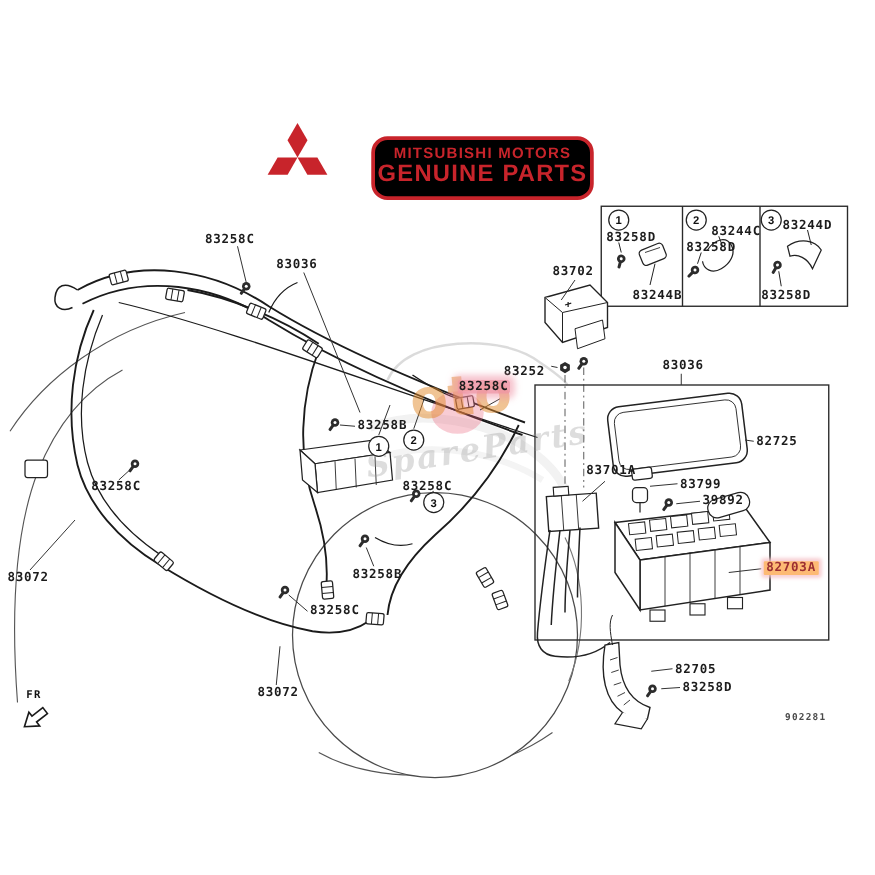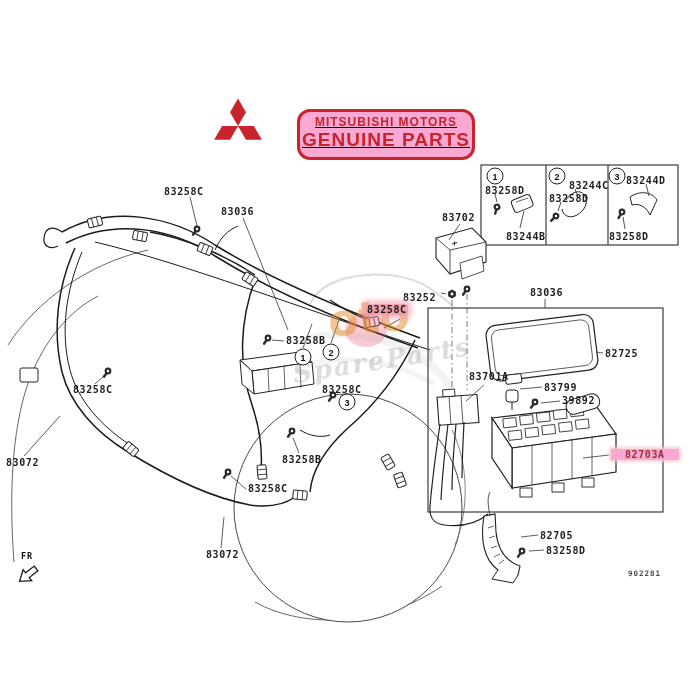--- a/index.html
+++ b/index.html
@@ -4,33 +4,33 @@
 <style>
   html,body{margin:0;padding:0;background:#ffffff;}
   #stage{position:relative;width:700px;height:700px;background:#fff;overflow:hidden;
          font-family:"Liberation Sans",sans-serif;}
   #art{position:absolute;left:0;top:0;}
   
   .plabel{position:absolute;font:bold 10px "DejaVu Sans Mono",monospace;letter-spacing:.6px;
           color:#1c1c1c;white-space:nowrap;z-index:5;line-height:11px;}
   .plabel.hl{background:rgba(238,148,165,.85);box-shadow:0 0 5px 4px rgba(238,148,165,.55);
              padding:0 1px;border-radius:2px;}
-  .plabel.hlred{background:#f9a8d4;box-shadow:0 0 3px 2px rgba(246,197,202,.8);
-                color:#9c2f33;padding:0 14px;border-radius:1px;}
+  .plabel.hlred{background:#fdba74;box-shadow:0 0 3px 2px rgba(246,197,202,.8);
+                color:#9c2f33;padding:0 2px;border-radius:1px;}
   .marker{position:absolute;width:15px;height:15px;border:1.4px solid #222;border-radius:50%;
           background:#fff;color:#111;font:bold 9px "Liberation Sans",sans-serif;
           display:flex;align-items:center;justify-content:center;
           transform:translate(-50%,-50%);z-index:5;}
   
   #logo-text{position:absolute;left:190px;top:150px;width:96px;text-align:center;
              color:#262626;font:bold 13px "Liberation Sans",sans-serif;letter-spacing:.4px;
              line-height:14px;z-index:4;}
   #genuine-badge{position:absolute;left:297px;top:109px;width:172px;height:42px;
                  border:3px solid #c8242b;border-radius:13px;text-align:center;z-index:4;
-                 padding-top:3px;background:#f9a8d4;text-decoration:underline;}
+                 padding-top:3px;background:#000000;}
   #genuine-badge .l1{color:#c8242b;font:bold 12px "Liberation Sans",sans-serif;letter-spacing:1px;}
   #genuine-badge .l2{color:#c8242b;font:bold 19px "Liberation Sans",sans-serif;letter-spacing:1px;
                      margin-top:0px;}
   
   #diagram-code{position:absolute;left:628px;top:569px;color:#4a4a4a;
                 font:bold 7.5px "DejaVu Sans Mono",monospace;letter-spacing:1px;z-index:5;text-align:center;}
   #fr-label{position:absolute;left:21px;top:551px;color:#111;
             font:bold 8.5px "DejaVu Sans Mono",monospace;letter-spacing:1px;z-index:5;}
   
   #wm-text{position:absolute;left:328px;top:292px;color:rgba(226,138,42,.5);

